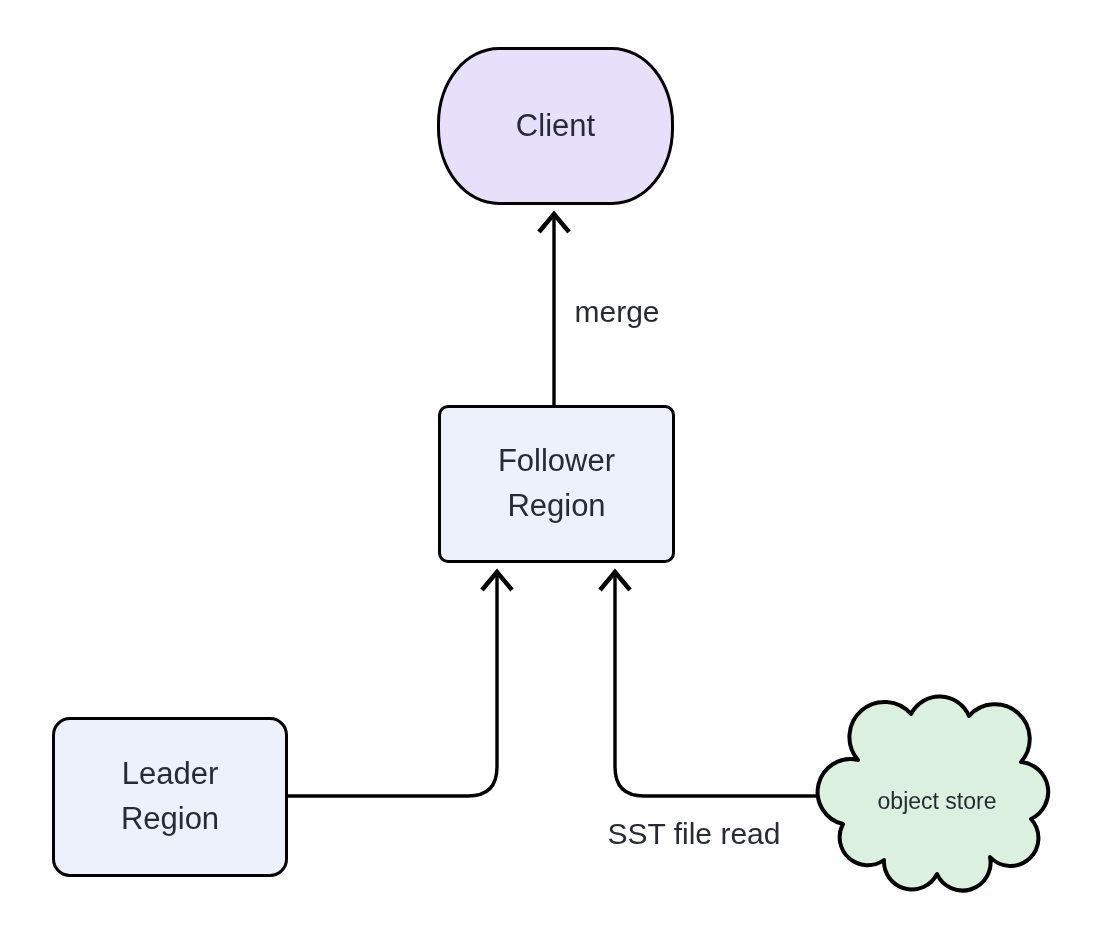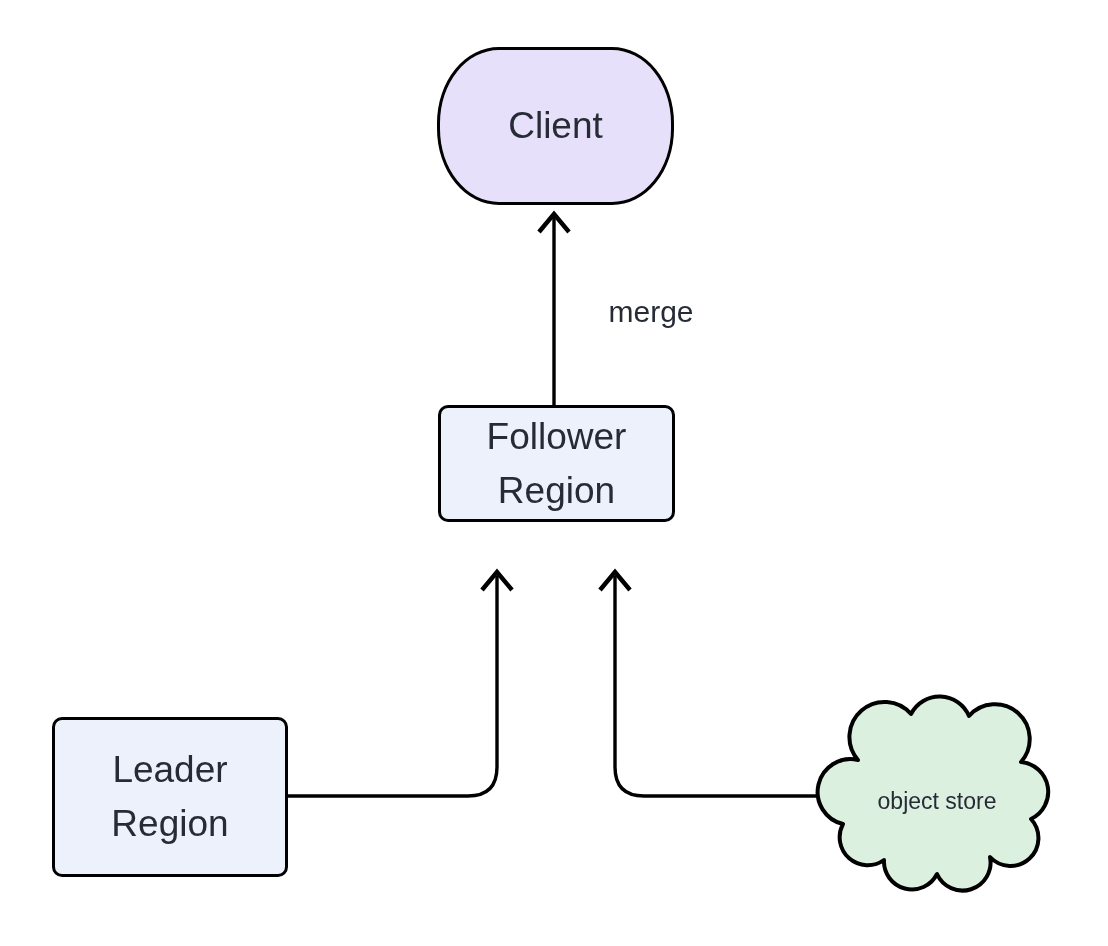--- a/index.html
+++ b/index.html
@@ -37,42 +37,42 @@
     stroke-linejoin: round;
   }
   .node {
     position: absolute;
     box-sizing: border-box;
     border: 3px solid #000000;
     display: flex;
     align-items: center;
     justify-content: center;
     text-align: center;
-    font-size: 37px;
+    font-size: 31px;
     line-height: 1.45;
     white-space: pre-line;
   }
   .node-client   { left: 437px; top: 47px;  width: 237px; height: 158px; border-radius: 62px / 76px; }
-  .node-follower { left: 438px; top: 405px; width: 237px; height: 117px; border-radius: 10px; }
-  .node-leader   { left: 52px;  top: 717px; width: 236px; height: 160px; border-radius: 10px; }
+  .node-follower { left: 438px; top: 405px; width: 237px; height: 158px; border-radius: 10px; }
+  .node-leader   { left: 52px;  top: 717px; width: 236px; height: 160px; border-radius: 18px; }
   .cloud-label {
     position: absolute;
     left: 937px; top: 801px;
     transform: translate(-50%, -50%);
     font-size: 23px;
     white-space: nowrap;
   }
   .edge-label {
     position: absolute;
     transform: translate(-50%, -50%);
     font-size: 30px;
     white-space: nowrap;
     background: #ffffff;
   }
-  .edge-label-merge    { left: 651px; top: 312px; }
+  .edge-label-merge    { left: 617px; top: 312px; }
   .edge-label-memtable { left: 418px; top: 834px; }
   .edge-label-sst      { left: 694px; top: 834px; }
 </style>
 </head>
 <body>
 
 <div class="canvas" style="color: rgb(38, 43, 54); background: rgb(255, 255, 255);">
 
   <svg class="layer" viewBox="0 0 1108 946" xmlns="http://www.w3.org/2000/svg">
 
@@ -116,14 +116,15 @@
   </div>
 
   <div class="node node-leader" style="background: rgb(237, 241, 251); border-color: rgb(0, 0, 0);">
     <span>Leader
 Region</span>
   </div>
 
   <div class="cloud-label">object store</div>
 
   <div class="edge-label edge-label-merge">merge</div>
+  <div class="edge-label edge-label-sst">SST file read</div>
 
 </div>
 
 </body></html>

